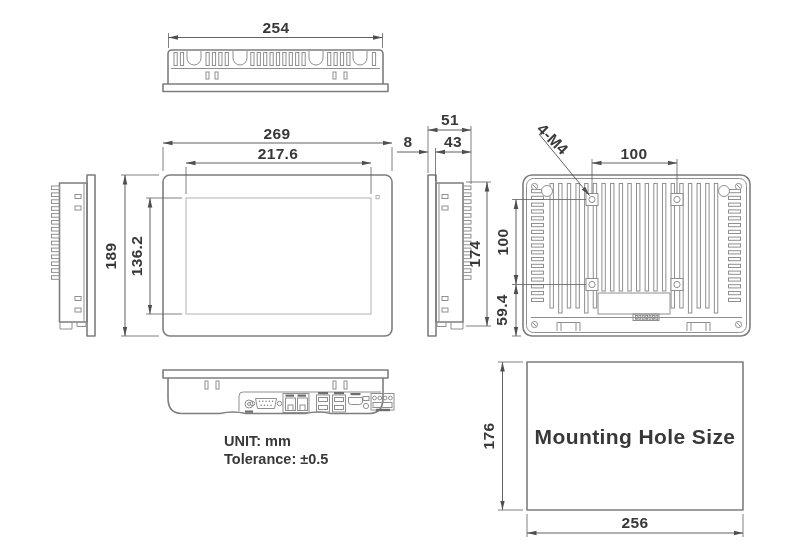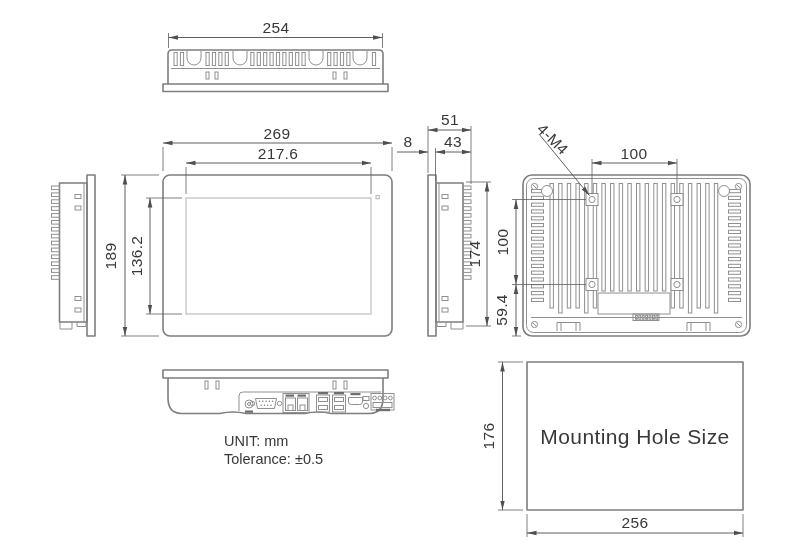--- a/index.html
+++ b/index.html
@@ -1,16 +1,16 @@
 <!DOCTYPE html>
 <html><head>
 <meta charset="utf-8">
 <style>
   html,body{margin:0;padding:0;background:#ffffff;}
-  .canvas{position:relative;width:800px;height:560px;background:#ffffff;overflow:hidden;}
+  .canvas{position:relative;width:800px;height:560px;background:#ffffff;overflow:hidden;font-weight:bold;}
   svg{display:block;}
   svg text{font-family:"Liberation Sans",sans-serif;fill:#383838;}
   .ol {stroke:#7e7e7e;stroke-width:1.6;fill:none;stroke-linejoin:round;}
   .ol2{stroke:#8f8f8f;stroke-width:1;fill:none;}
   .olf{stroke:#8f8f8f;stroke-width:1;fill:#ffffff;}
   .lt {stroke:#b8b8b8;stroke-width:1.1;fill:none;}
   .ext{stroke:#5f5f5f;stroke-width:0.8;fill:none;}
   .dim{stroke:#4f4f4f;stroke-width:0.9;fill:none;}
   .pin{fill:#777;stroke:none;}
   .dark{fill:#6e6e6e;stroke:none;}

